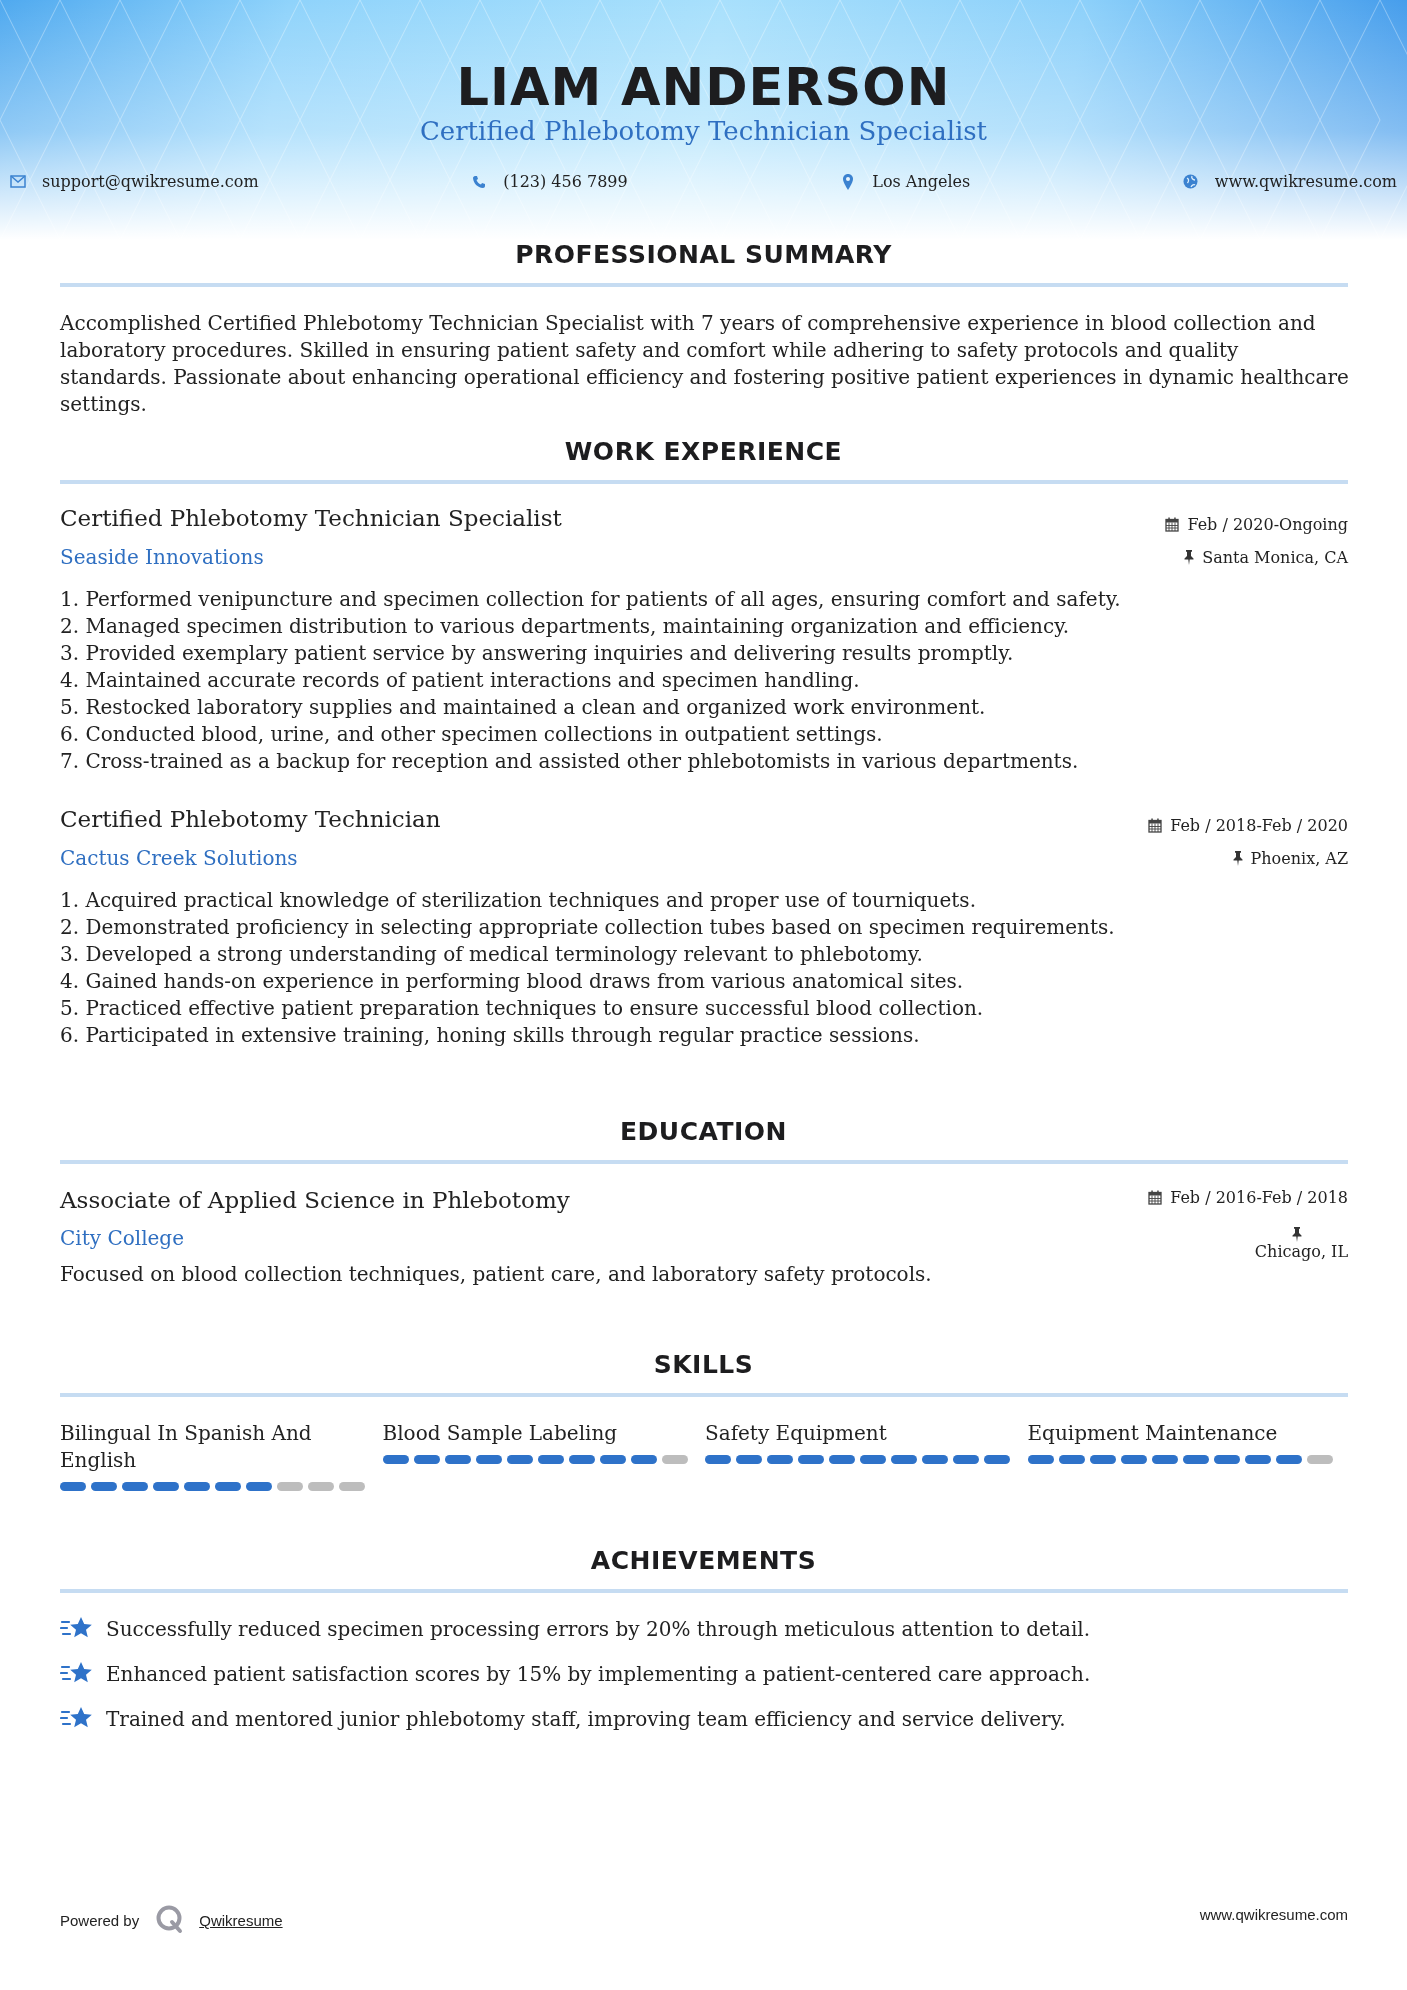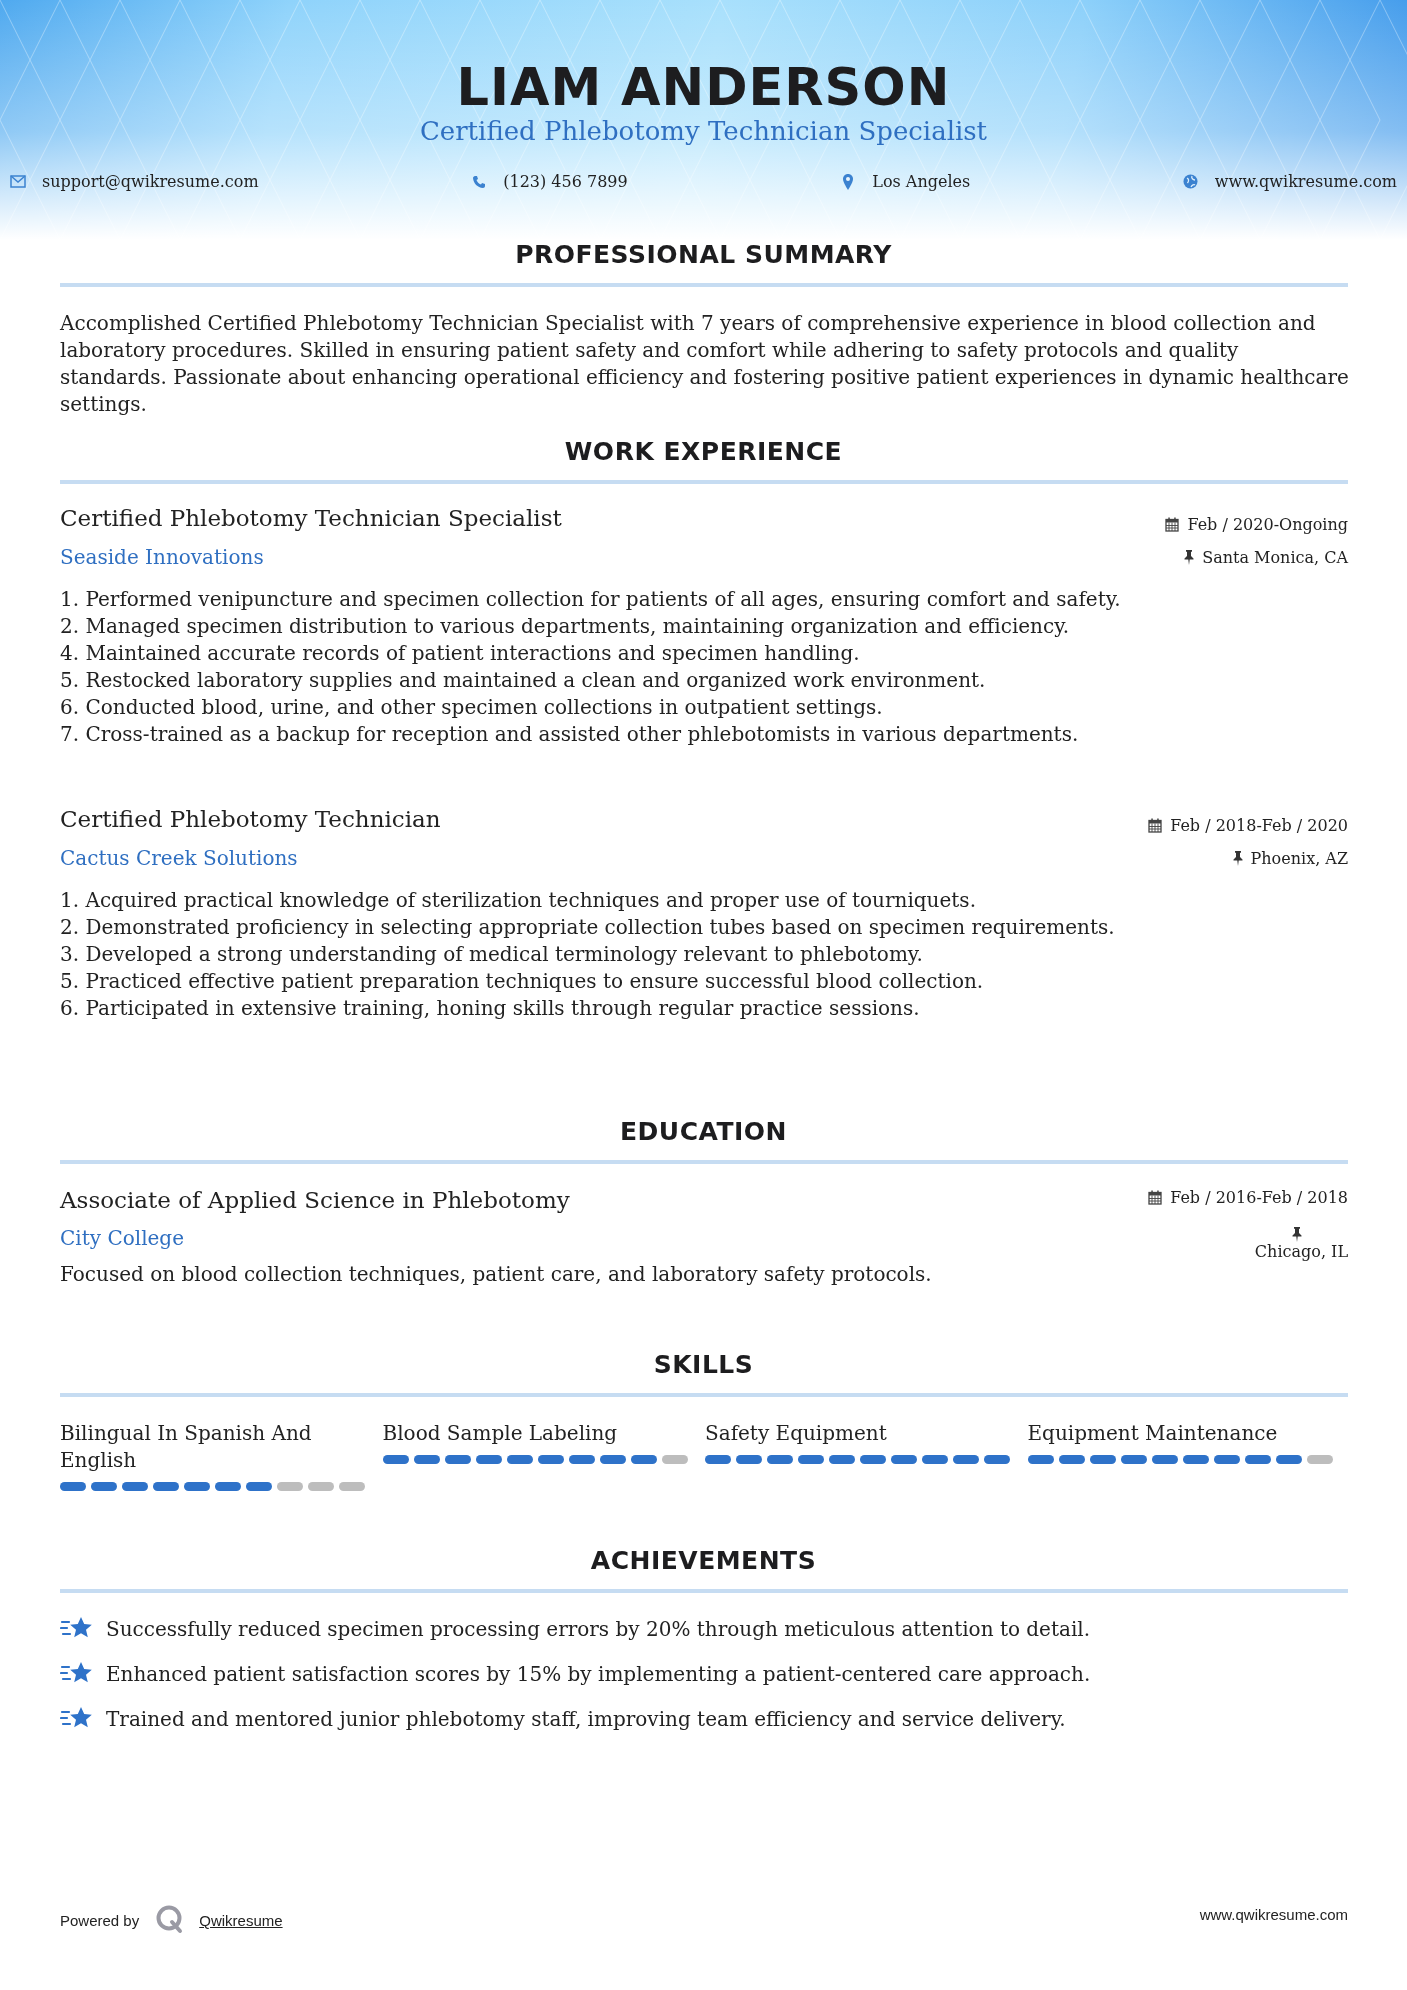--- a/index.html
+++ b/index.html
@@ -149,20 +149,21 @@
   <span class="ic">
     <svg width="10" height="15" viewBox="0 0 10 15">
         <path d="M2 0 H8 V1.5 L7 2 V6 L9.5 8.5 V9.5 H5.7 L5 15 L4.3 9.5 H0.5 V8.5 L3 6 V2 L2 1.5 Z" fill="#333"></path>
       </svg>
   </span>
   <span>Santa Monica, CA</span>
 </div>
 <ul class="bullets" style="top:586px;">
   <li>1. Performed venipuncture and specimen collection for patients of all ages, ensuring comfort and safety.</li>
   <li>2. Managed specimen distribution to various departments, maintaining organization and efficiency.</li>
+  <li>3. Provided exemplary patient service by answering inquiries and delivering results promptly.</li>
   <li>4. Maintained accurate records of patient interactions and specimen handling.</li>
   <li>5. Restocked laboratory supplies and maintained a clean and organized work environment.</li>
   <li>6. Conducted blood, urine, and other specimen collections in outpatient settings.</li>
   <li>7. Cross-trained as a backup for reception and assisted other phlebotomists in various departments.</li>
 </ul>
 
 <div class="job-title" style="top:806px;">Certified Phlebotomy Technician</div>
 <div class="company" style="top:846px;">Cactus Creek Solutions</div>
 <div class="meta" style="top:816px;">
   <span class="ic">
@@ -181,20 +182,21 @@
     <svg width="10" height="15" viewBox="0 0 10 15">
         <path d="M2 0 H8 V1.5 L7 2 V6 L9.5 8.5 V9.5 H5.7 L5 15 L4.3 9.5 H0.5 V8.5 L3 6 V2 L2 1.5 Z" fill="#333"></path>
       </svg>
   </span>
   <span>Phoenix, AZ</span>
 </div>
 <ul class="bullets" style="top:887px;">
   <li>1. Acquired practical knowledge of sterilization techniques and proper use of tourniquets.</li>
   <li>2. Demonstrated proficiency in selecting appropriate collection tubes based on specimen requirements.</li>
   <li>3. Developed a strong understanding of medical terminology relevant to phlebotomy.</li>
+  <li>4. Gained hands-on experience in performing blood draws from various anatomical sites.</li>
   <li>5. Practiced effective patient preparation techniques to ensure successful blood collection.</li>
   <li>6. Participated in extensive training, honing skills through regular practice sessions.</li>
 </ul>
 
 <div class="section-title" style="top:1117px;">EDUCATION</div>
 <div class="rule" style="top:1160px;"></div>
 <div class="job-title" style="top:1187px;">Associate of Applied Science in Phlebotomy</div>
 <div class="company" style="top:1226px;">City College</div>
 <div class="meta" style="top:1188px;">
   <span class="ic">

